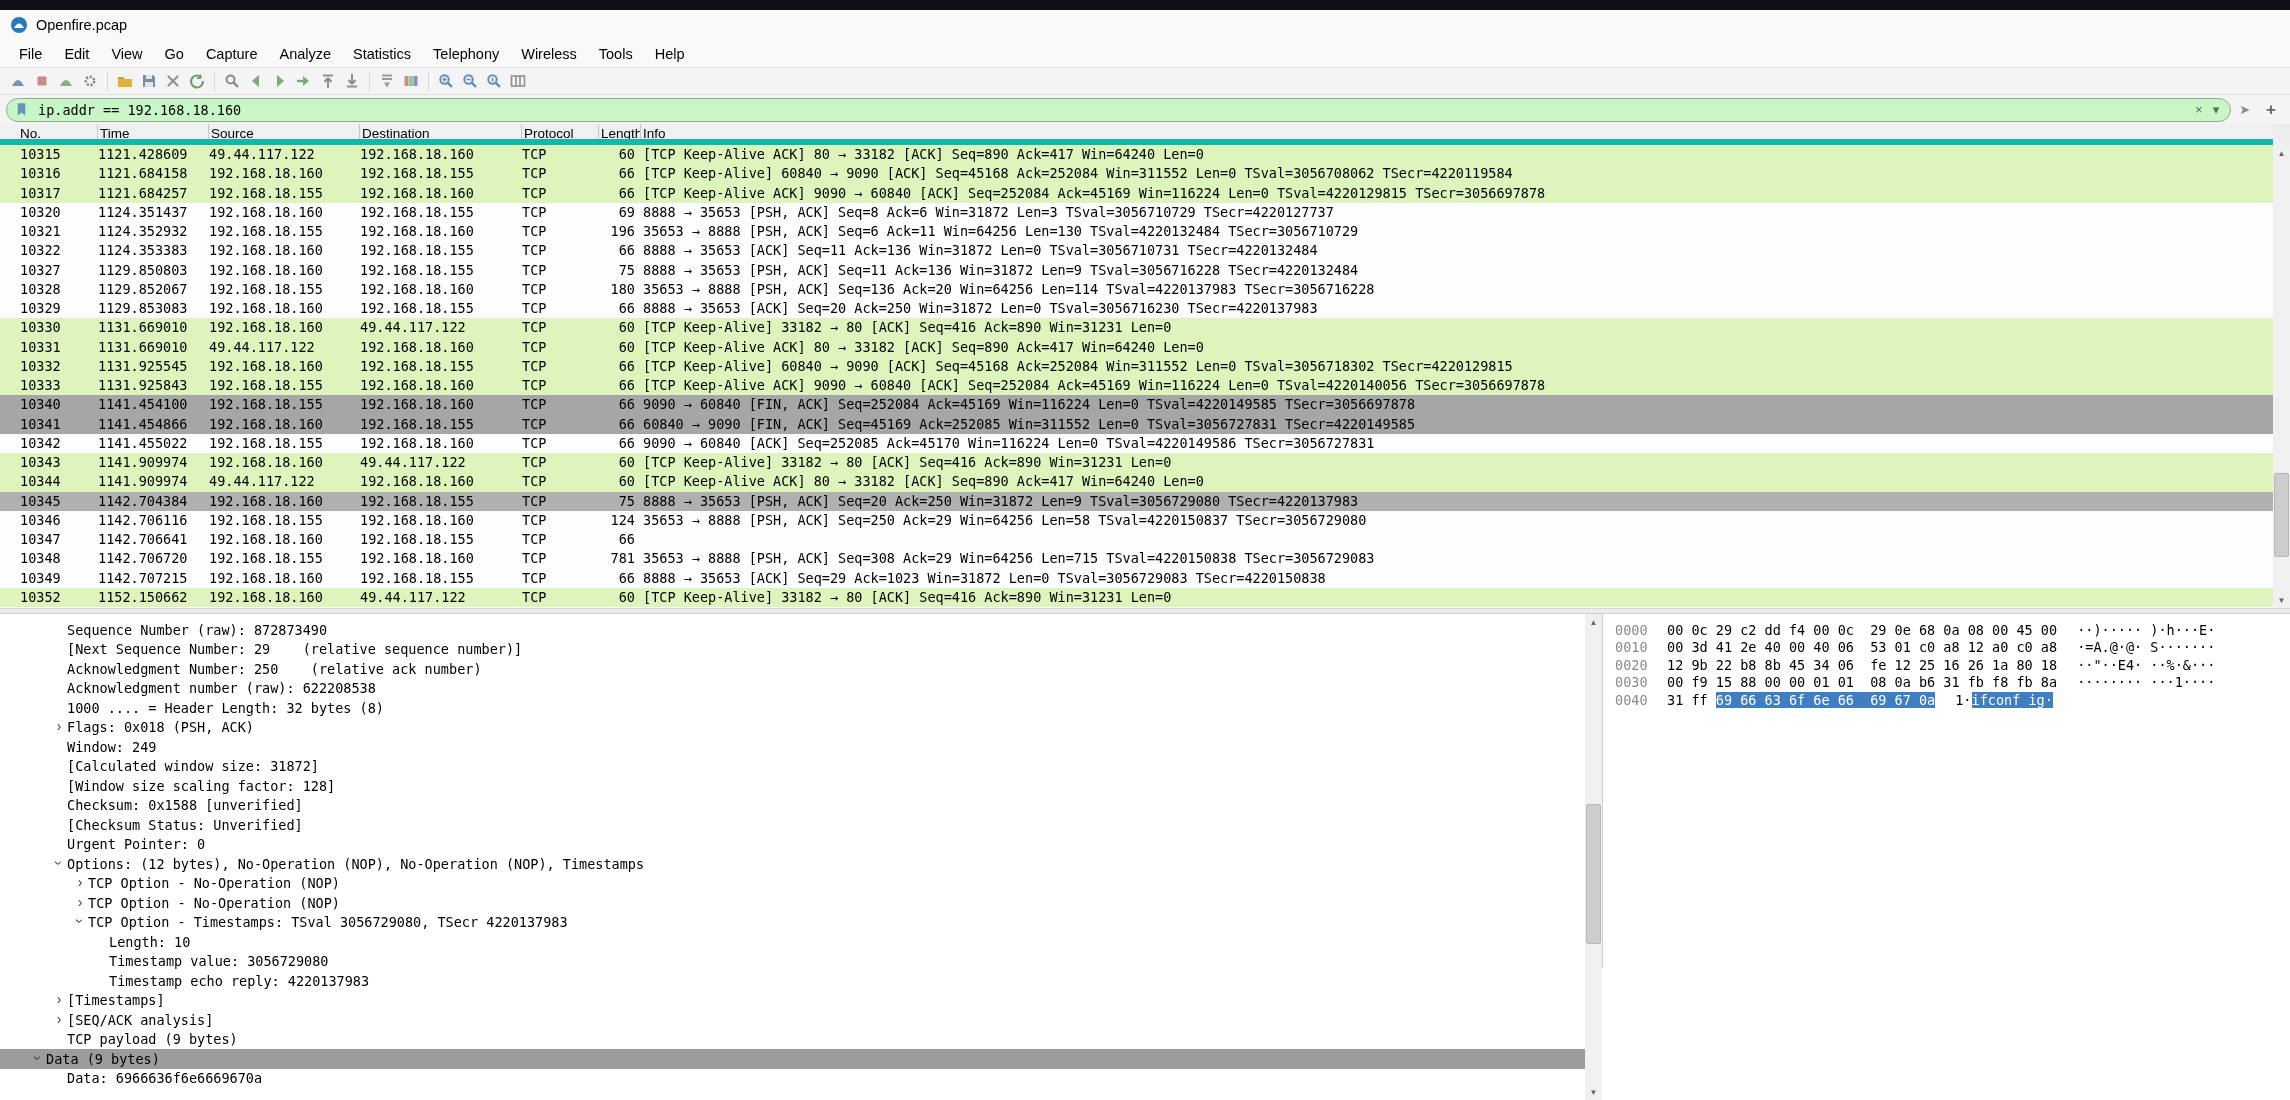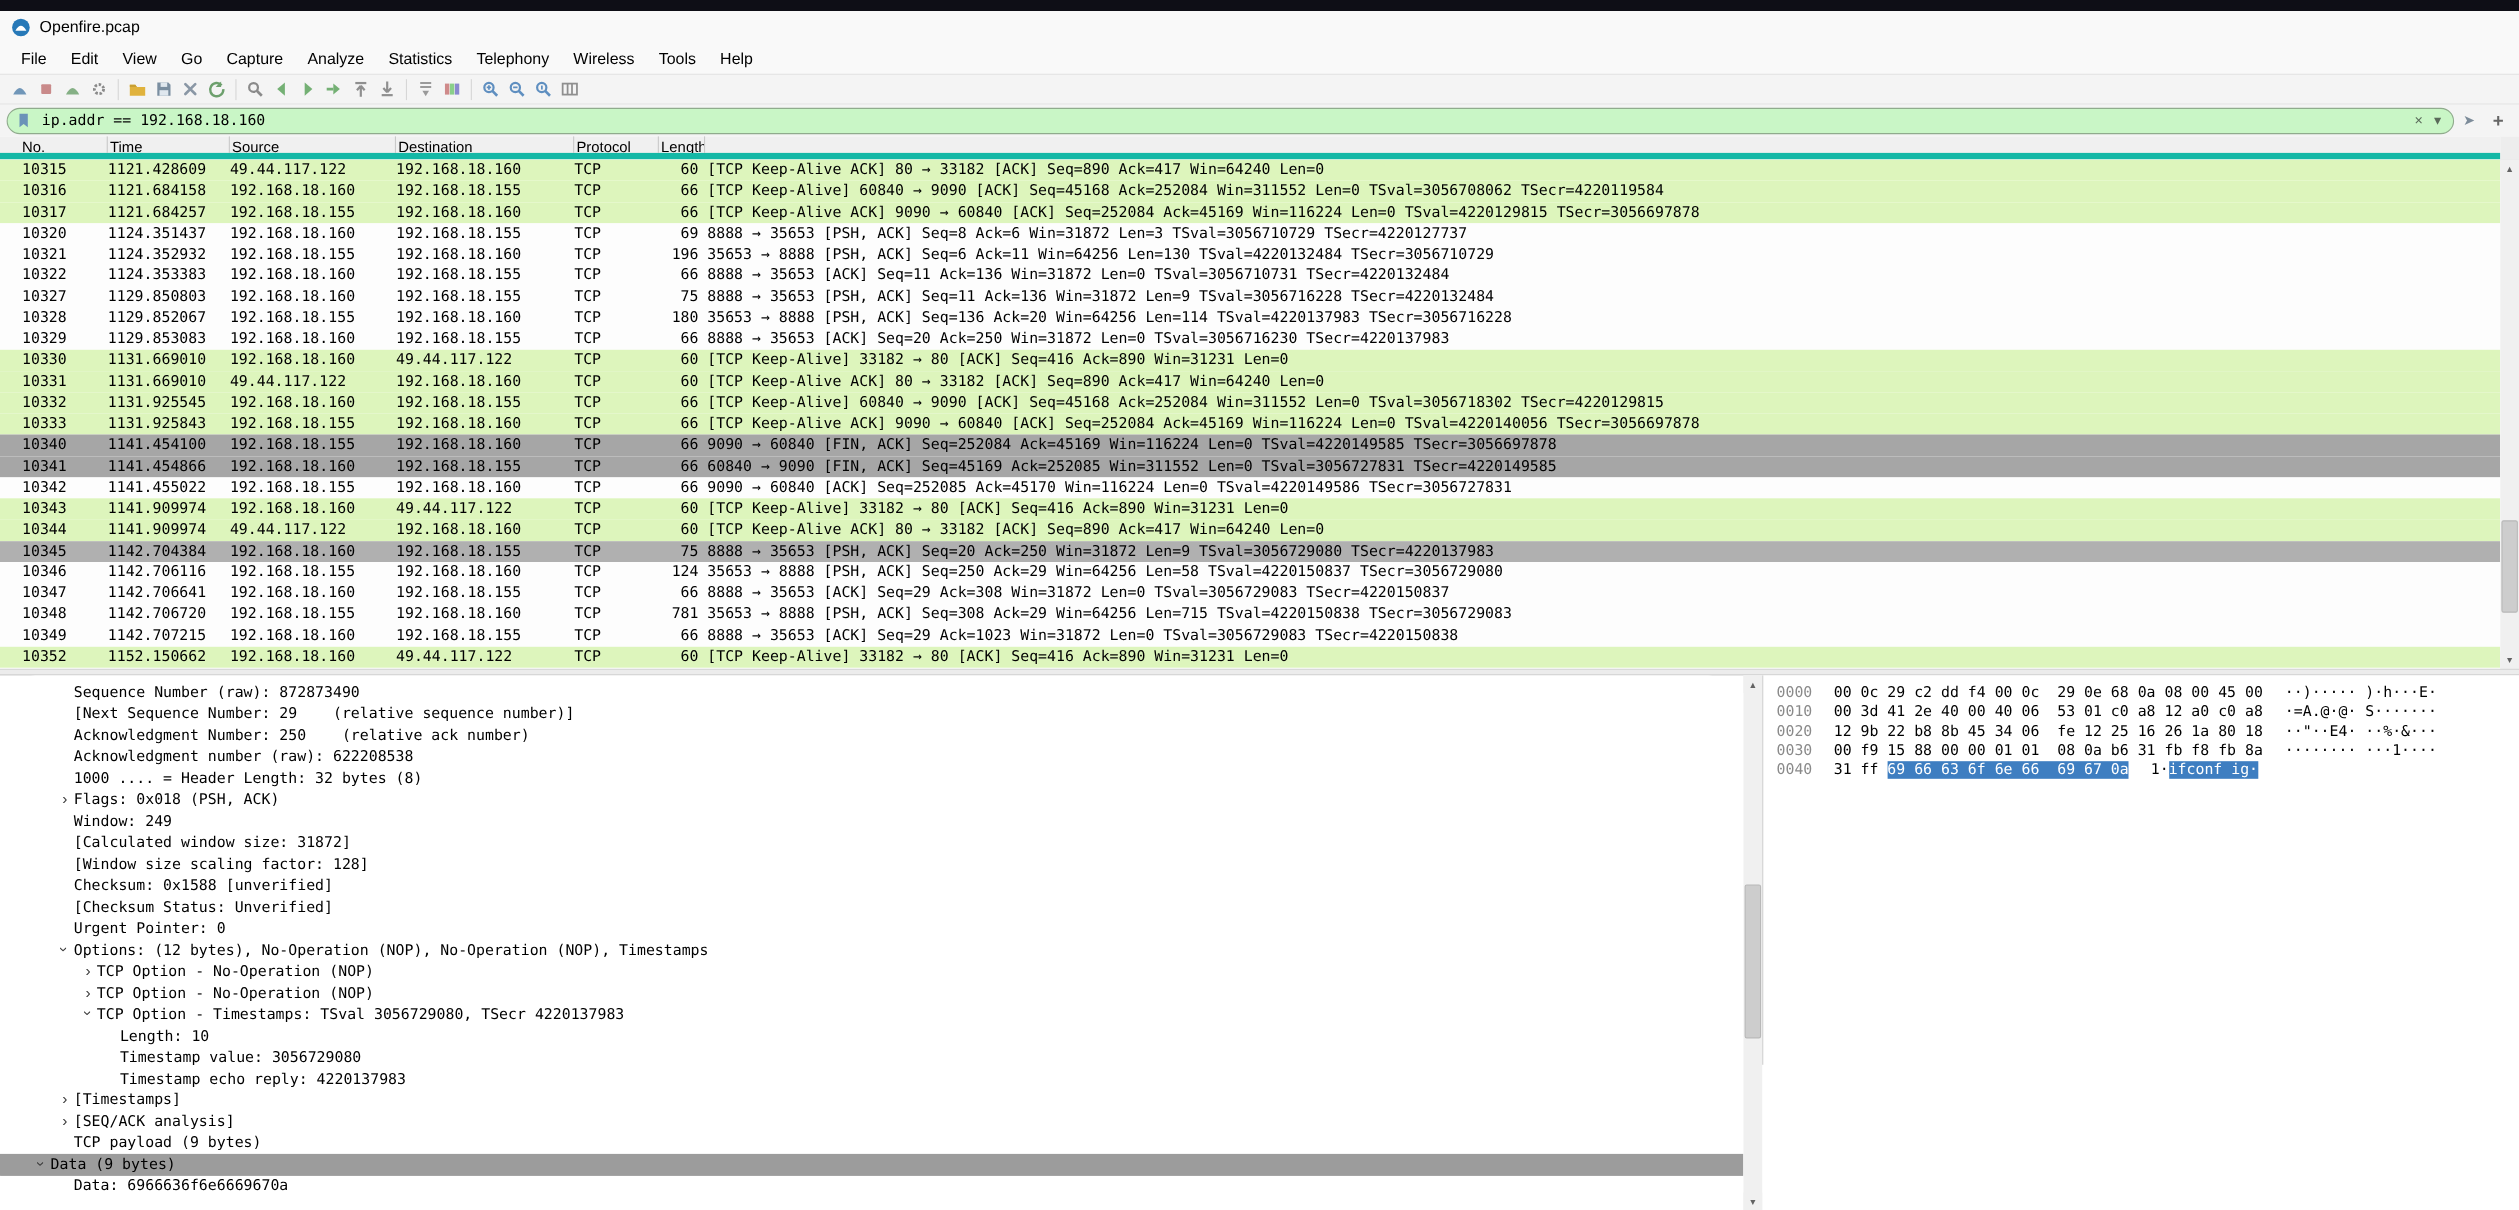--- a/index.html
+++ b/index.html
@@ -257,20 +257,21 @@
     <span id="add-filter">+</span>
   </div>
 
   <div id="pheader">
       <div class="hcell first">No.</div>
       <div class="hcell">Time</div>
       <div class="hcell">Source</div>
       <div class="hcell">Destination</div>
       <div class="hcell">Protocol</div>
       <div class="hcell">Length</div>
+      <div class="hcell last">Info</div>
     </div>
   <div id="pheader-fill"></div>
 
   <div id="plist">
       <div class="prow row-green"><div class="c-no">10315</div><div class="c-time">1121.428609</div><div class="c-src">49.44.117.122</div><div class="c-dst">192.168.18.160</div><div class="c-proto">TCP</div><div class="c-len">60</div><div class="c-info">[TCP Keep-Alive ACK] 80 → 33182 [ACK] Seq=890 Ack=417 Win=64240 Len=0</div></div>
       <div class="prow row-green"><div class="c-no">10316</div><div class="c-time">1121.684158</div><div class="c-src">192.168.18.160</div><div class="c-dst">192.168.18.155</div><div class="c-proto">TCP</div><div class="c-len">66</div><div class="c-info">[TCP Keep-Alive] 60840 → 9090 [ACK] Seq=45168 Ack=252084 Win=311552 Len=0 TSval=3056708062 TSecr=4220119584</div></div>
       <div class="prow row-green"><div class="c-no">10317</div><div class="c-time">1121.684257</div><div class="c-src">192.168.18.155</div><div class="c-dst">192.168.18.160</div><div class="c-proto">TCP</div><div class="c-len">66</div><div class="c-info">[TCP Keep-Alive ACK] 9090 → 60840 [ACK] Seq=252084 Ack=45169 Win=116224 Len=0 TSval=4220129815 TSecr=3056697878</div></div>
       <div class="prow row-plain"><div class="c-no">10320</div><div class="c-time">1124.351437</div><div class="c-src">192.168.18.160</div><div class="c-dst">192.168.18.155</div><div class="c-proto">TCP</div><div class="c-len">69</div><div class="c-info">8888 → 35653 [PSH, ACK] Seq=8 Ack=6 Win=31872 Len=3 TSval=3056710729 TSecr=4220127737</div></div>
       <div class="prow row-plain"><div class="c-no">10321</div><div class="c-time">1124.352932</div><div class="c-src">192.168.18.155</div><div class="c-dst">192.168.18.160</div><div class="c-proto">TCP</div><div class="c-len">196</div><div class="c-info">35653 → 8888 [PSH, ACK] Seq=6 Ack=11 Win=64256 Len=130 TSval=4220132484 TSecr=3056710729</div></div>
       <div class="prow row-plain"><div class="c-no">10322</div><div class="c-time">1124.353383</div><div class="c-src">192.168.18.160</div><div class="c-dst">192.168.18.155</div><div class="c-proto">TCP</div><div class="c-len">66</div><div class="c-info">8888 → 35653 [ACK] Seq=11 Ack=136 Win=31872 Len=0 TSval=3056710731 TSecr=4220132484</div></div>
@@ -281,21 +282,21 @@
       <div class="prow row-green"><div class="c-no">10331</div><div class="c-time">1131.669010</div><div class="c-src">49.44.117.122</div><div class="c-dst">192.168.18.160</div><div class="c-proto">TCP</div><div class="c-len">60</div><div class="c-info">[TCP Keep-Alive ACK] 80 → 33182 [ACK] Seq=890 Ack=417 Win=64240 Len=0</div></div>
       <div class="prow row-green"><div class="c-no">10332</div><div class="c-time">1131.925545</div><div class="c-src">192.168.18.160</div><div class="c-dst">192.168.18.155</div><div class="c-proto">TCP</div><div class="c-len">66</div><div class="c-info">[TCP Keep-Alive] 60840 → 9090 [ACK] Seq=45168 Ack=252084 Win=311552 Len=0 TSval=3056718302 TSecr=4220129815</div></div>
       <div class="prow row-green"><div class="c-no">10333</div><div class="c-time">1131.925843</div><div class="c-src">192.168.18.155</div><div class="c-dst">192.168.18.160</div><div class="c-proto">TCP</div><div class="c-len">66</div><div class="c-info">[TCP Keep-Alive ACK] 9090 → 60840 [ACK] Seq=252084 Ack=45169 Win=116224 Len=0 TSval=4220140056 TSecr=3056697878</div></div>
       <div class="prow row-gray"><div class="c-no">10340</div><div class="c-time">1141.454100</div><div class="c-src">192.168.18.155</div><div class="c-dst">192.168.18.160</div><div class="c-proto">TCP</div><div class="c-len">66</div><div class="c-info">9090 → 60840 [FIN, ACK] Seq=252084 Ack=45169 Win=116224 Len=0 TSval=4220149585 TSecr=3056697878</div></div>
       <div class="prow row-gray"><div class="c-no">10341</div><div class="c-time">1141.454866</div><div class="c-src">192.168.18.160</div><div class="c-dst">192.168.18.155</div><div class="c-proto">TCP</div><div class="c-len">66</div><div class="c-info">60840 → 9090 [FIN, ACK] Seq=45169 Ack=252085 Win=311552 Len=0 TSval=3056727831 TSecr=4220149585</div></div>
       <div class="prow row-plain"><div class="c-no">10342</div><div class="c-time">1141.455022</div><div class="c-src">192.168.18.155</div><div class="c-dst">192.168.18.160</div><div class="c-proto">TCP</div><div class="c-len">66</div><div class="c-info">9090 → 60840 [ACK] Seq=252085 Ack=45170 Win=116224 Len=0 TSval=4220149586 TSecr=3056727831</div></div>
       <div class="prow row-green"><div class="c-no">10343</div><div class="c-time">1141.909974</div><div class="c-src">192.168.18.160</div><div class="c-dst">49.44.117.122</div><div class="c-proto">TCP</div><div class="c-len">60</div><div class="c-info">[TCP Keep-Alive] 33182 → 80 [ACK] Seq=416 Ack=890 Win=31231 Len=0</div></div>
       <div class="prow row-green"><div class="c-no">10344</div><div class="c-time">1141.909974</div><div class="c-src">49.44.117.122</div><div class="c-dst">192.168.18.160</div><div class="c-proto">TCP</div><div class="c-len">60</div><div class="c-info">[TCP Keep-Alive ACK] 80 → 33182 [ACK] Seq=890 Ack=417 Win=64240 Len=0</div></div>
       <div class="prow row-selected"><div class="c-no">10345</div><div class="c-time">1142.704384</div><div class="c-src">192.168.18.160</div><div class="c-dst">192.168.18.155</div><div class="c-proto">TCP</div><div class="c-len">75</div><div class="c-info">8888 → 35653 [PSH, ACK] Seq=20 Ack=250 Win=31872 Len=9 TSval=3056729080 TSecr=4220137983</div></div>
       <div class="prow row-plain"><div class="c-no">10346</div><div class="c-time">1142.706116</div><div class="c-src">192.168.18.155</div><div class="c-dst">192.168.18.160</div><div class="c-proto">TCP</div><div class="c-len">124</div><div class="c-info">35653 → 8888 [PSH, ACK] Seq=250 Ack=29 Win=64256 Len=58 TSval=4220150837 TSecr=3056729080</div></div>
-      <div class="prow row-plain"><div class="c-no">10347</div><div class="c-time">1142.706641</div><div class="c-src">192.168.18.160</div><div class="c-dst">192.168.18.155</div><div class="c-proto">TCP</div><div class="c-len">66</div><div class="c-info">8888 → 35653 [ACK] Seq=29 Ack=308 Win=31872 Len=0 TSval=3056729083 TSecr=4220150837</div></div>
+      <div class="prow row-plain"><div class="c-no">10347</div><div class="c-time">1142.706641</div><div class="c-src">192.168.18.160</div><div class="c-dst">192.168.18.155</div><div class="c-proto">TCP</div><div class="c-len">66</div></div>
       <div class="prow row-plain"><div class="c-no">10348</div><div class="c-time">1142.706720</div><div class="c-src">192.168.18.155</div><div class="c-dst">192.168.18.160</div><div class="c-proto">TCP</div><div class="c-len">781</div><div class="c-info">35653 → 8888 [PSH, ACK] Seq=308 Ack=29 Win=64256 Len=715 TSval=4220150838 TSecr=3056729083</div></div>
       <div class="prow row-plain"><div class="c-no">10349</div><div class="c-time">1142.707215</div><div class="c-src">192.168.18.160</div><div class="c-dst">192.168.18.155</div><div class="c-proto">TCP</div><div class="c-len">66</div><div class="c-info">8888 → 35653 [ACK] Seq=29 Ack=1023 Win=31872 Len=0 TSval=3056729083 TSecr=4220150838</div></div>
       <div class="prow row-green"><div class="c-no">10352</div><div class="c-time">1152.150662</div><div class="c-src">192.168.18.160</div><div class="c-dst">49.44.117.122</div><div class="c-proto">TCP</div><div class="c-len">60</div><div class="c-info">[TCP Keep-Alive] 33182 → 80 [ACK] Seq=416 Ack=890 Win=31231 Len=0</div></div>
     </div>
 
   <div id="plist-scroll" class="sbar">
     <div class="sb-arrow sb-up">▲</div>
     <div class="sb-thumb" style="top:328px;height:84px;"></div>
     <div class="sb-arrow sb-down">▼</div>
   </div>

